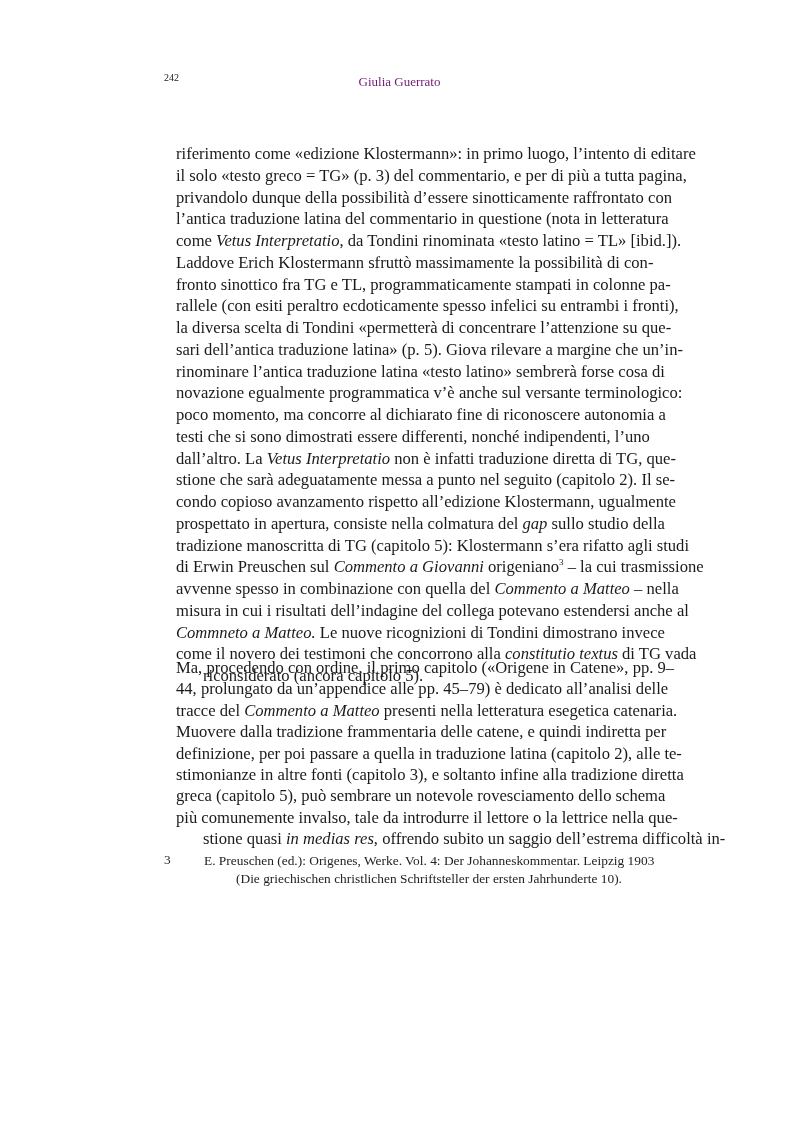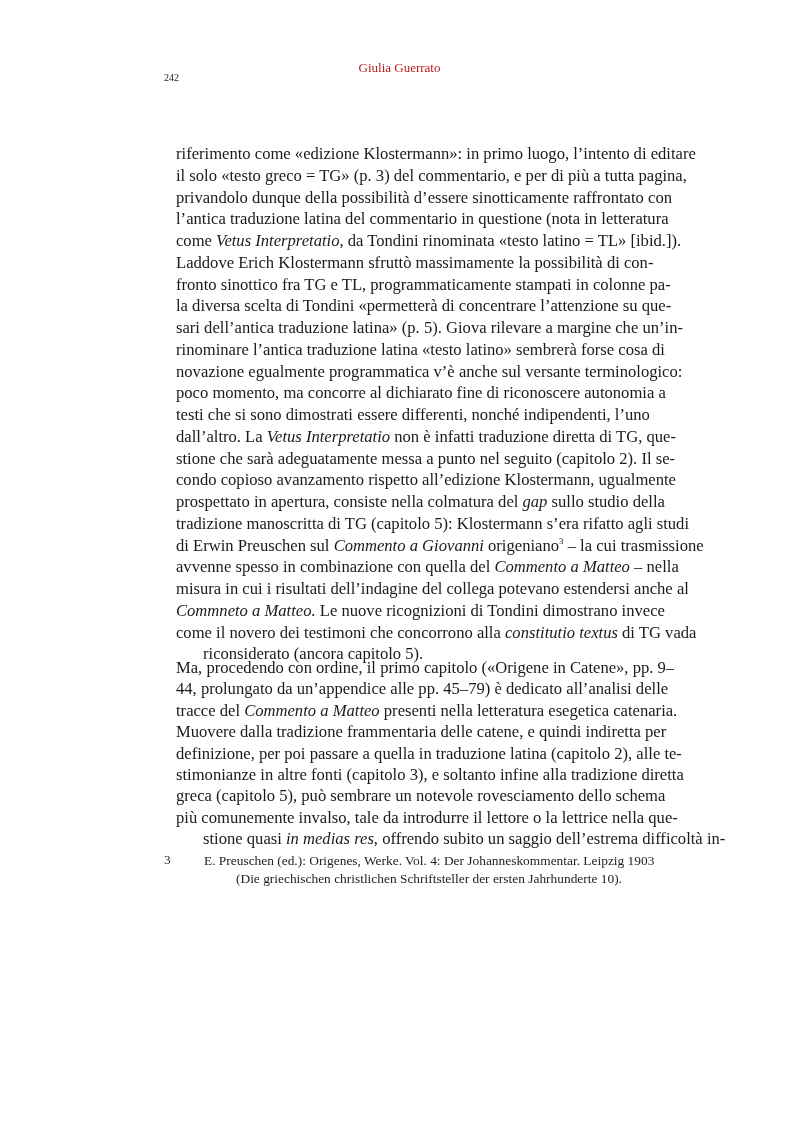--- a/index.html
+++ b/index.html
@@ -1,19 +1,19 @@
 <!DOCTYPE html>
 <html><head>
 <meta charset="utf-8">
 <style>
   html, body { margin: 0; padding: 0; background: #ffffff; }
   body { width: 799px; height: 1131px; position: relative; overflow: hidden;
          font-family: "Liberation Serif", "DejaVu Serif", serif; color: #1a1a1a; }
   .page-number { position: absolute; left: 164px; top: 72px; font-size: 10px; }
-  .running-head { position: absolute; left: 0; width: 799px; top: 60px; text-align: center; font-size: 13px; color: #b91c1c; }
+  .running-head { position: absolute; left: 0; width: 799px; top: 74px; text-align: center; font-size: 13px; color: #701a75; }
   .body-text { position: absolute; left: 176px; width: 471px; font-size: 16.6px; }
   .line { display: block; height: 21.75px; line-height: 21.75px; white-space: nowrap;
           text-align: justify; text-align-last: justify; }
   .line.last { text-align-last: left; margin-left: 27px; }
   .p1 { top: 143px; }
   .p2 { top: 657px; }
   .p2 .line { height: 21.4px; line-height: 21.4px; }
   sup { font-size: 9px; line-height: 0; vertical-align: super; }
   .footnote { position: absolute; left: 164px; top: 852px; width: 471px; font-size: 13.4px; color: #222; }
   .fn-num { position: absolute; left: 0; top: 0; }
@@ -28,20 +28,21 @@
 <div class="running-head">Giulia Guerrato</div>
 
 <div class="body-text p1">
     <span class="line">riferimento come «edizione Klostermann»: in primo luogo, l’intento di editare</span>
     <span class="line">il solo «testo greco = TG» (p. 3) del commentario, e per di più a tutta pagina,</span>
     <span class="line">privandolo dunque della possibilità d’essere sinotticamente raffrontato con</span>
     <span class="line">l’antica traduzione latina del commentario in questione (nota in letteratura</span>
     <span class="line">come <i>Vetus Interpretatio</i>, da Tondini rinominata «testo latino = TL» [ibid.]).</span>
     <span class="line">Laddove Erich Klostermann sfruttò massimamente la possibilità di con-</span>
     <span class="line">fronto sinottico fra TG e TL, programmaticamente stampati in colonne pa-</span>
+    <span class="line">rallele (con esiti peraltro ecdoticamente spesso infelici su entrambi i fronti),</span>
     <span class="line">la diversa scelta di Tondini «permetterà di concentrare l’attenzione su que-</span>
     <span class="line">sari dell’antica traduzione latina» (p. 5). Giova rilevare a margine che un’in-</span>
     <span class="line">rinominare l’antica traduzione latina «testo latino» sembrerà forse cosa di</span>
     <span class="line">novazione egualmente programmatica v’è anche sul versante terminologico:</span>
     <span class="line">poco momento, ma concorre al dichiarato fine di riconoscere autonomia a</span>
     <span class="line">testi che si sono dimostrati essere differenti, nonché indipendenti, l’uno</span>
     <span class="line">dall’altro. La <i>Vetus Interpretatio</i> non è infatti traduzione diretta di TG, que-</span>
     <span class="line">stione che sarà adeguatamente messa a punto nel seguito (capitolo 2). Il se-</span>
     <span class="line">condo copioso avanzamento rispetto all’edizione Klostermann, ugualmente</span>
     <span class="line">prospettato in apertura, consiste nella colmatura del <i>gap</i> sullo studio della</span>

